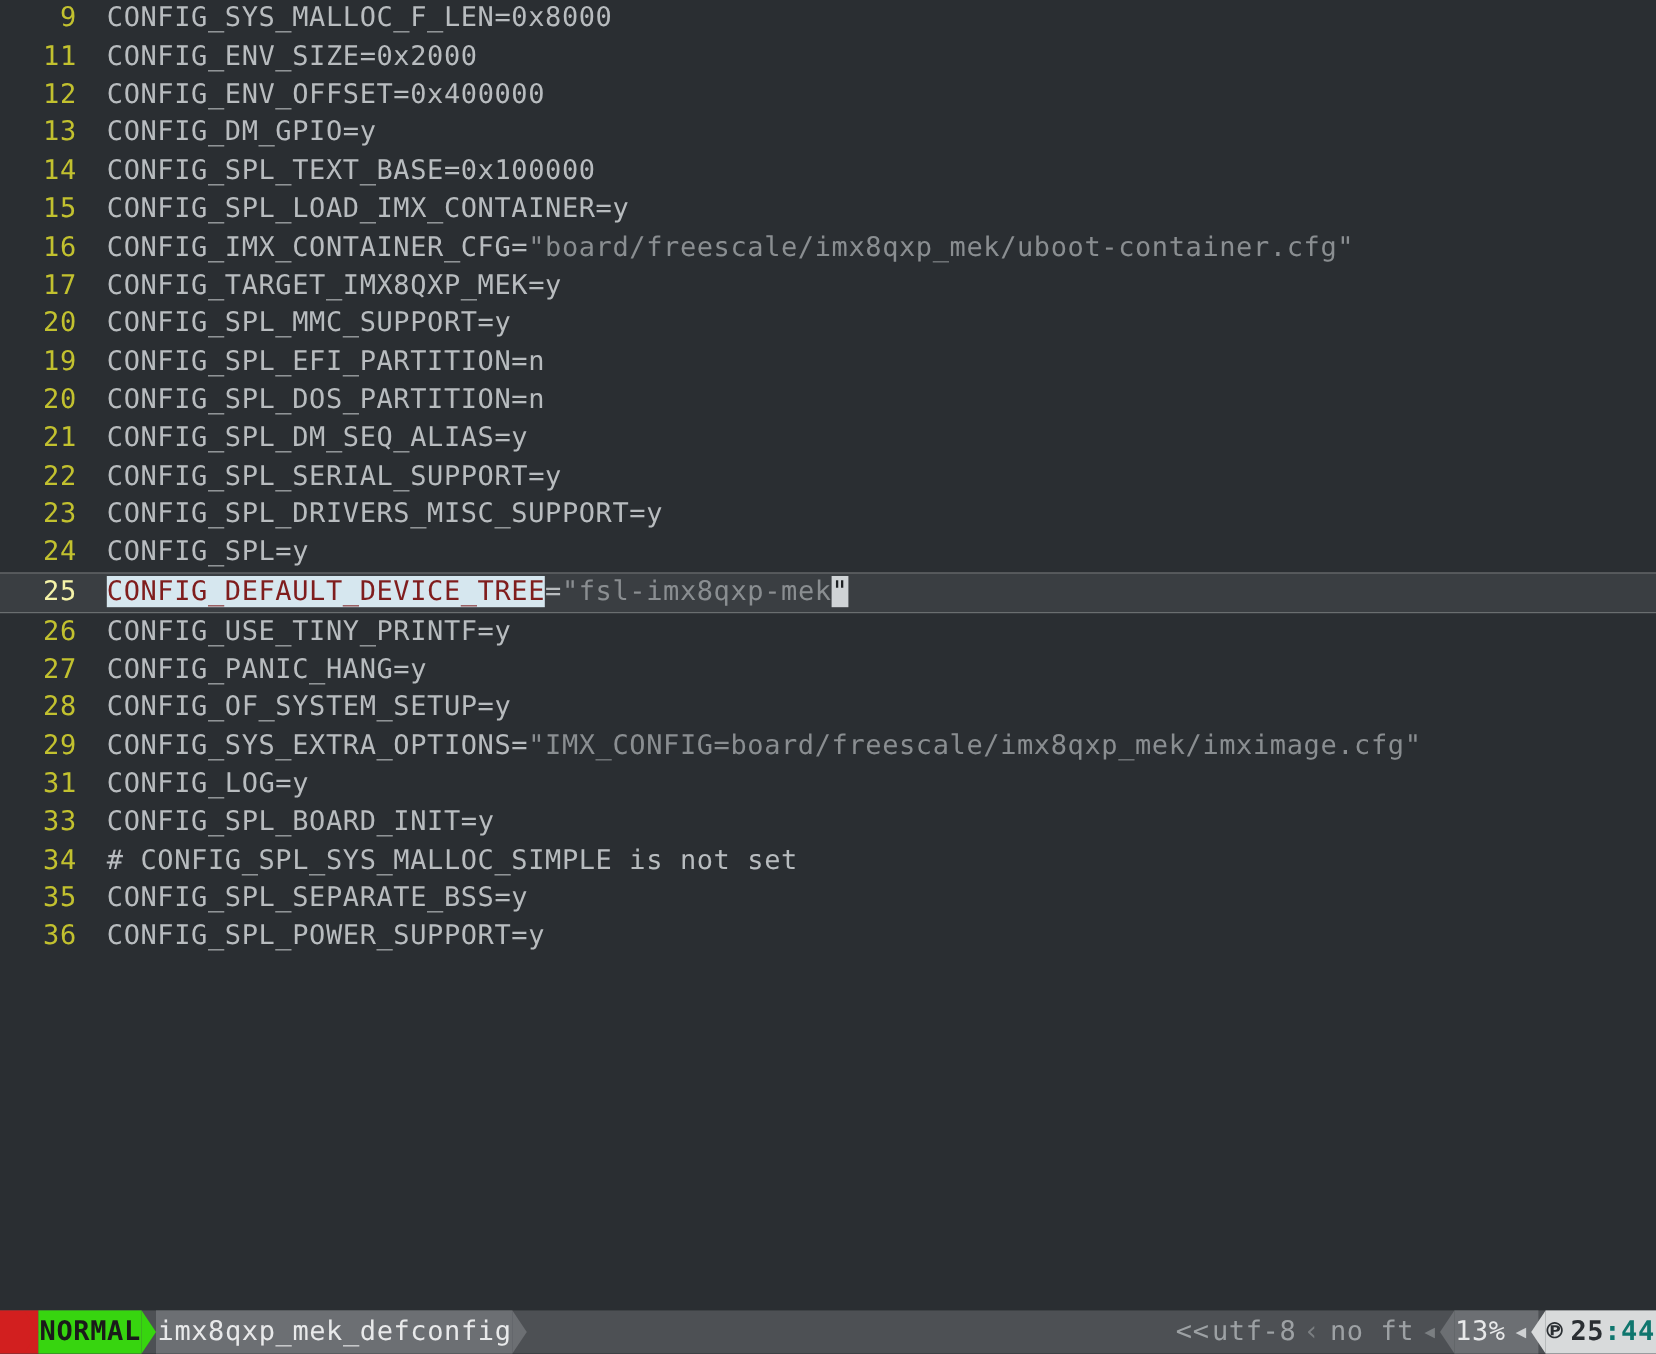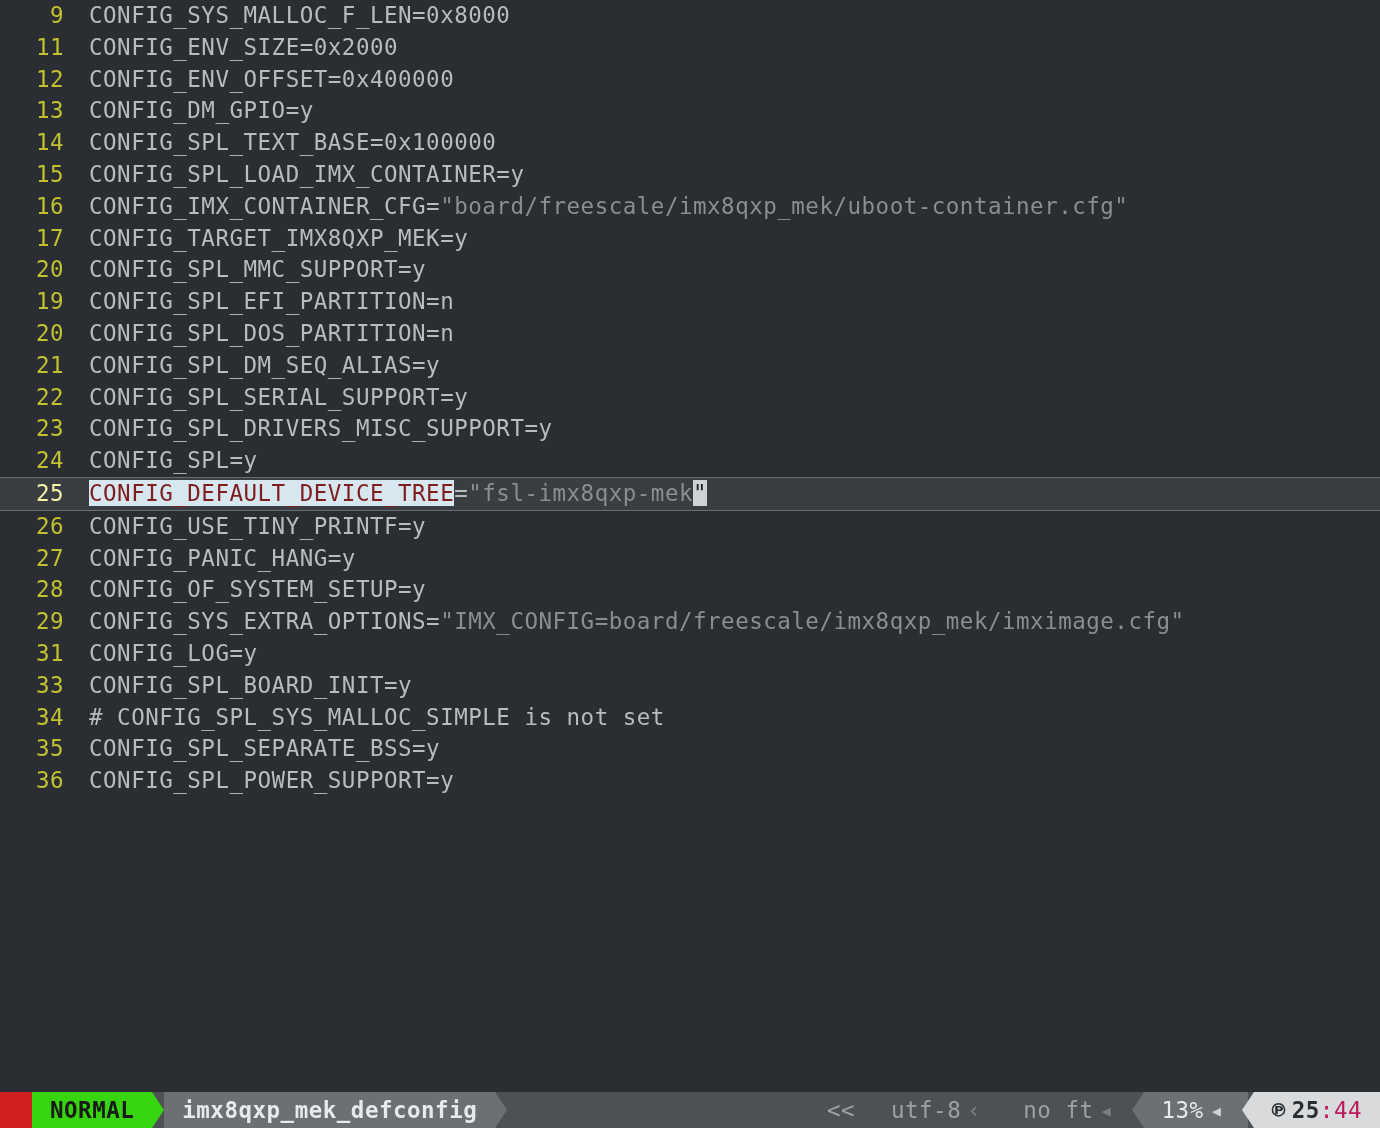--- a/index.html
+++ b/index.html
@@ -72,40 +72,40 @@
     height:36px;
     display:flex;
     align-items:stretch;
     font-size:22.5px;
     background:var(--status-bg);
     color:var(--status-fg);
   }
   .sl-seg{
     display:flex;
     align-items:center;
-    padding:0 18px;
+    padding:0 1px;
     white-space:pre;
   }
   .sl-red{background:#d21f1f;width:32px;padding:0;}
   .sl-mode{background:#37d50f;color:#1a1a1a;font-weight:bold;position:relative;}
   .sl-mode::before{
     content:"";
     position:absolute;left:-12px;top:0;bottom:0;
     border-top:18px solid transparent;
     border-bottom:18px solid transparent;
     border-left:12px solid #d21f1f;
   }
   .sl-mode::after{
     content:"";
     position:absolute;right:-12px;top:0;bottom:0;
     border-top:18px solid transparent;
     border-bottom:18px solid transparent;
     border-left:12px solid #37d50f;
   }
-  .sl-file{background:#6c6f73;color:#e8e9ea;font-weight:bold;position:relative;margin-left:12px;text-align:center;}
+  .sl-file{background:#6c6f73;color:#e8e9ea;font-weight:normal;position:relative;margin-left:12px;text-align:center;}
   .sl-file::after{
     content:"";
     position:absolute;right:-12px;top:0;bottom:0;
     border-top:18px solid transparent;
     border-bottom:18px solid transparent;
     border-left:12px solid #6c6f73;
   }
   .sl-spacer{flex:1;}
   .sl-enc{position:relative;}
   .sl-sep-l{color:#7b7f82;padding:0 6px;}
@@ -118,21 +118,21 @@
     border-right:12px solid #6c6f73;
   }
   .sl-pos{background:#d8dadb;color:#2a2e32;font-weight:bold;position:relative;margin-left:6px;}
   .sl-pos::before{
     content:"";
     position:absolute;left:-12px;top:0;bottom:0;
     border-top:18px solid transparent;
     border-bottom:18px solid transparent;
     border-right:12px solid #d8dadb;
   }
-  .sl-pos .col{color:#be185d;font-weight:normal;}
+  .sl-pos .col{color:#0f766e;font-weight:bold;}
   .paste-icon{color:#2a2e32;padding-right:6px;}
 </style>
 </head>
 <body>
 
 <div class="editor" id="editor">
     <div class="line">
       <div class="gutter">9</div>
       <div class="content"><span>CONFIG_SYS_MALLOC_F_LEN</span><span>=</span><span>0x8000</span></div>
     </div>

